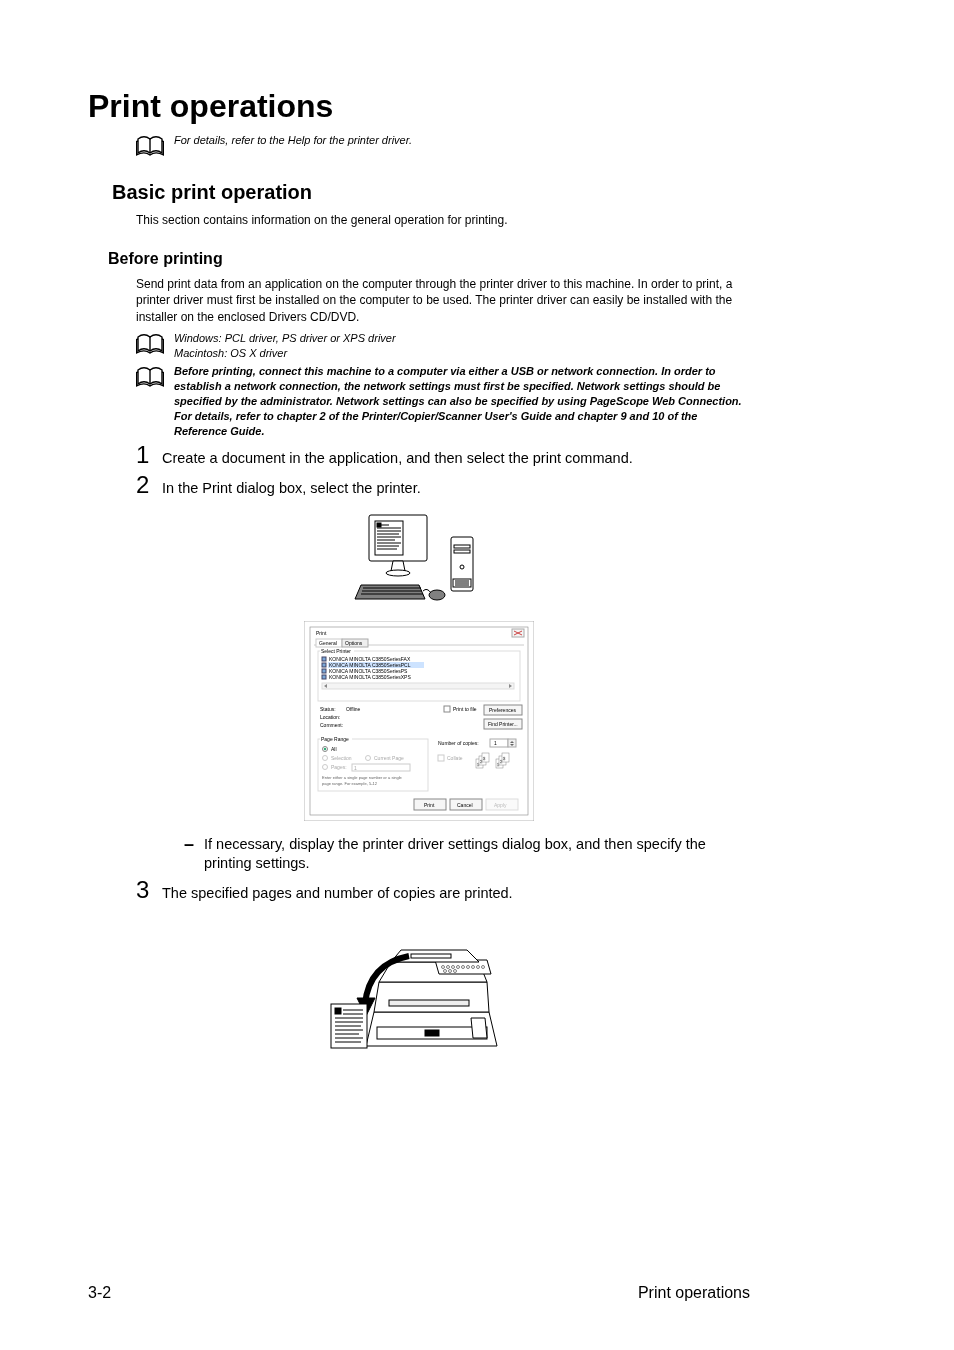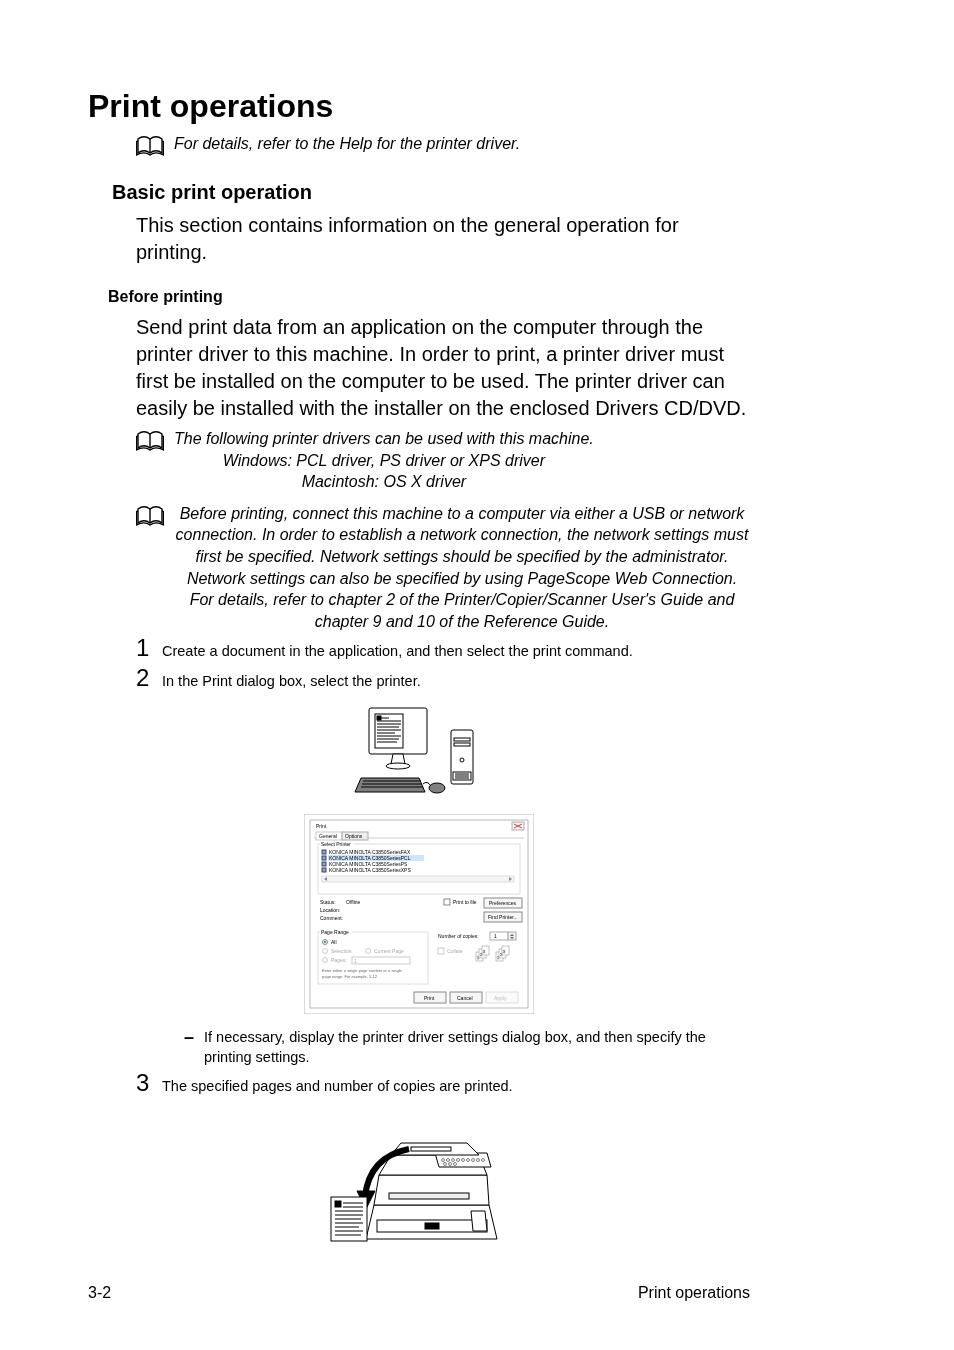--- a/index.html
+++ b/index.html
@@ -40,26 +40,25 @@
   }
   .note-icon {
     flex: 0 0 auto;
     width: 28px;
     height: 22px;
     margin-right: 10px;
     margin-top: 2px;
   }
   .note-text {
     font-style: italic;
-    font-size: 16px;
+    font-size: 11px;
     line-height: 1.35;
-    text-align: center;
   }
   .body-para {
-    font-size: 20px;
+    font-size: 12px;
     line-height: 1.35;
     margin: 4px 0 4px 48px;
   }
   .note-lines span { display: block; }
   .step-row {
     display: flex;
     align-items: baseline;
     margin-left: 48px;
     margin-top: 2px;
   }
@@ -130,27 +129,26 @@
 
   <div class="note-row">
     <span class="note-icon">
       <svg viewBox="0 0 28 22" width="28" height="22" stroke="#000" fill="none" stroke-width="1.4">
         <path d="M2 4 C6 1 10 1 14 4 C18 1 22 1 26 4 V18 C22 15 18 15 14 18 C10 15 6 15 2 18 Z"></path>
         <path d="M14 4 V18"></path>
         <path d="M2 6 L0.5 6.5 V20 C6 17 10 17 14 20 C18 17 22 17 27.5 20 V6.5 L26 6"></path>
       </svg>
     </span>
     <span class="note-text note-lines">
-      <span>The following printer drivers can be used with this machine.</span>
       <span>Windows: PCL driver, PS driver or XPS driver</span>
       <span>Macintosh: OS X driver</span>
     </span>
   </div>
 
-  <div class="note-row" style="margin-top:10px;">
+  <div class="note-row" style="margin-top:4px;font-weight:bold;">
     <span class="note-icon">
       <svg viewBox="0 0 28 22" width="28" height="22" stroke="#000" fill="none" stroke-width="1.4">
         <path d="M2 4 C6 1 10 1 14 4 C18 1 22 1 26 4 V18 C22 15 18 15 14 18 C10 15 6 15 2 18 Z"></path>
         <path d="M14 4 V18"></path>
         <path d="M2 6 L0.5 6.5 V20 C6 17 10 17 14 20 C18 17 22 17 27.5 20 V6.5 L26 6"></path>
       </svg>
     </span>
     <span class="note-text">Before printing, connect this machine to a computer via either a USB or network connection. In order to establish a network connection, the network settings must first be specified. Network settings should be specified by the administrator. Network settings can also be specified by using PageScope Web Connection. For details, refer to chapter 2 of the Printer/Copier/Scanner User's Guide and chapter 9 and 10 of the Reference Guide.</span>
   </div>
 

